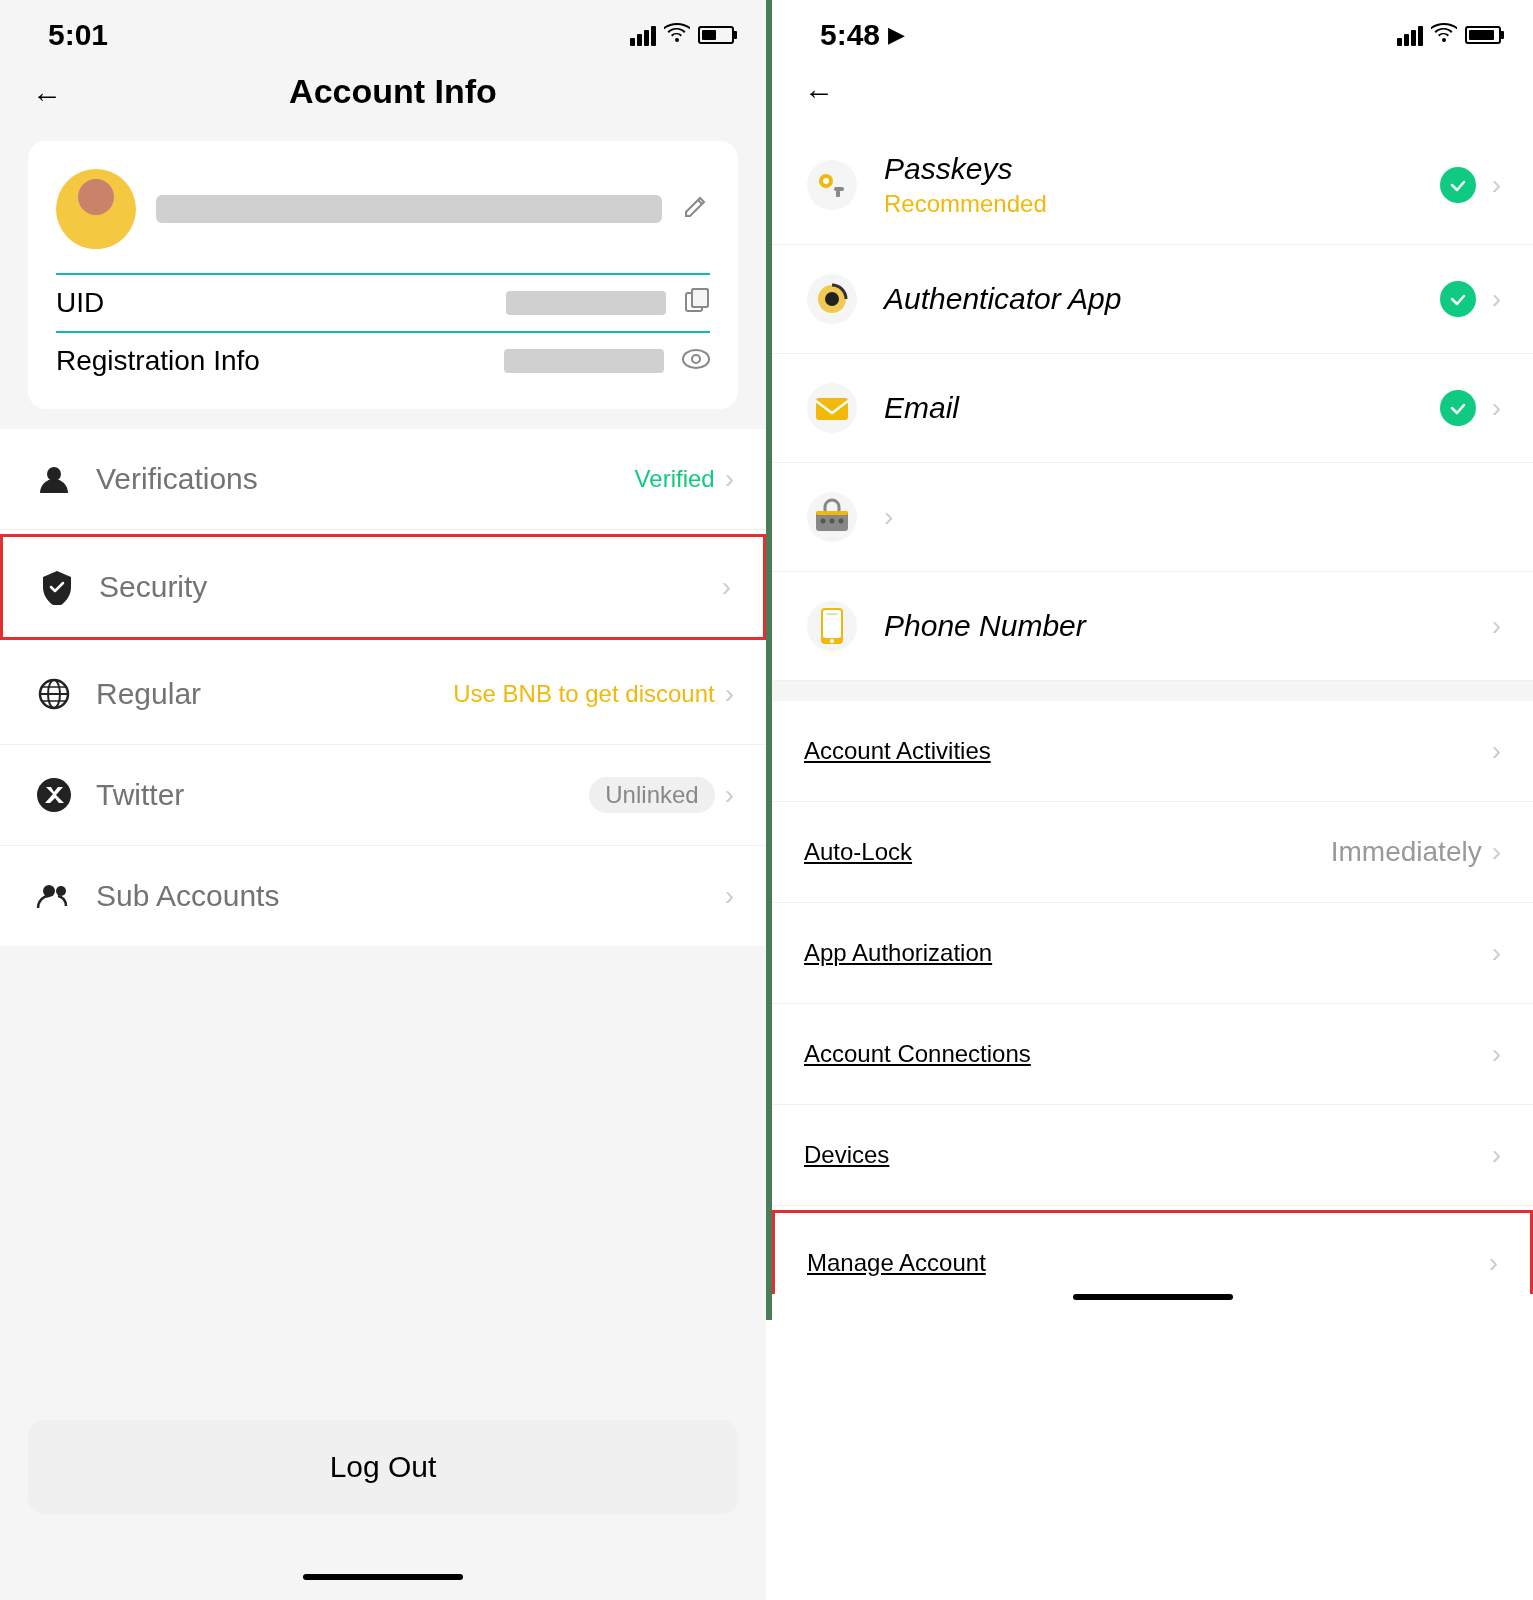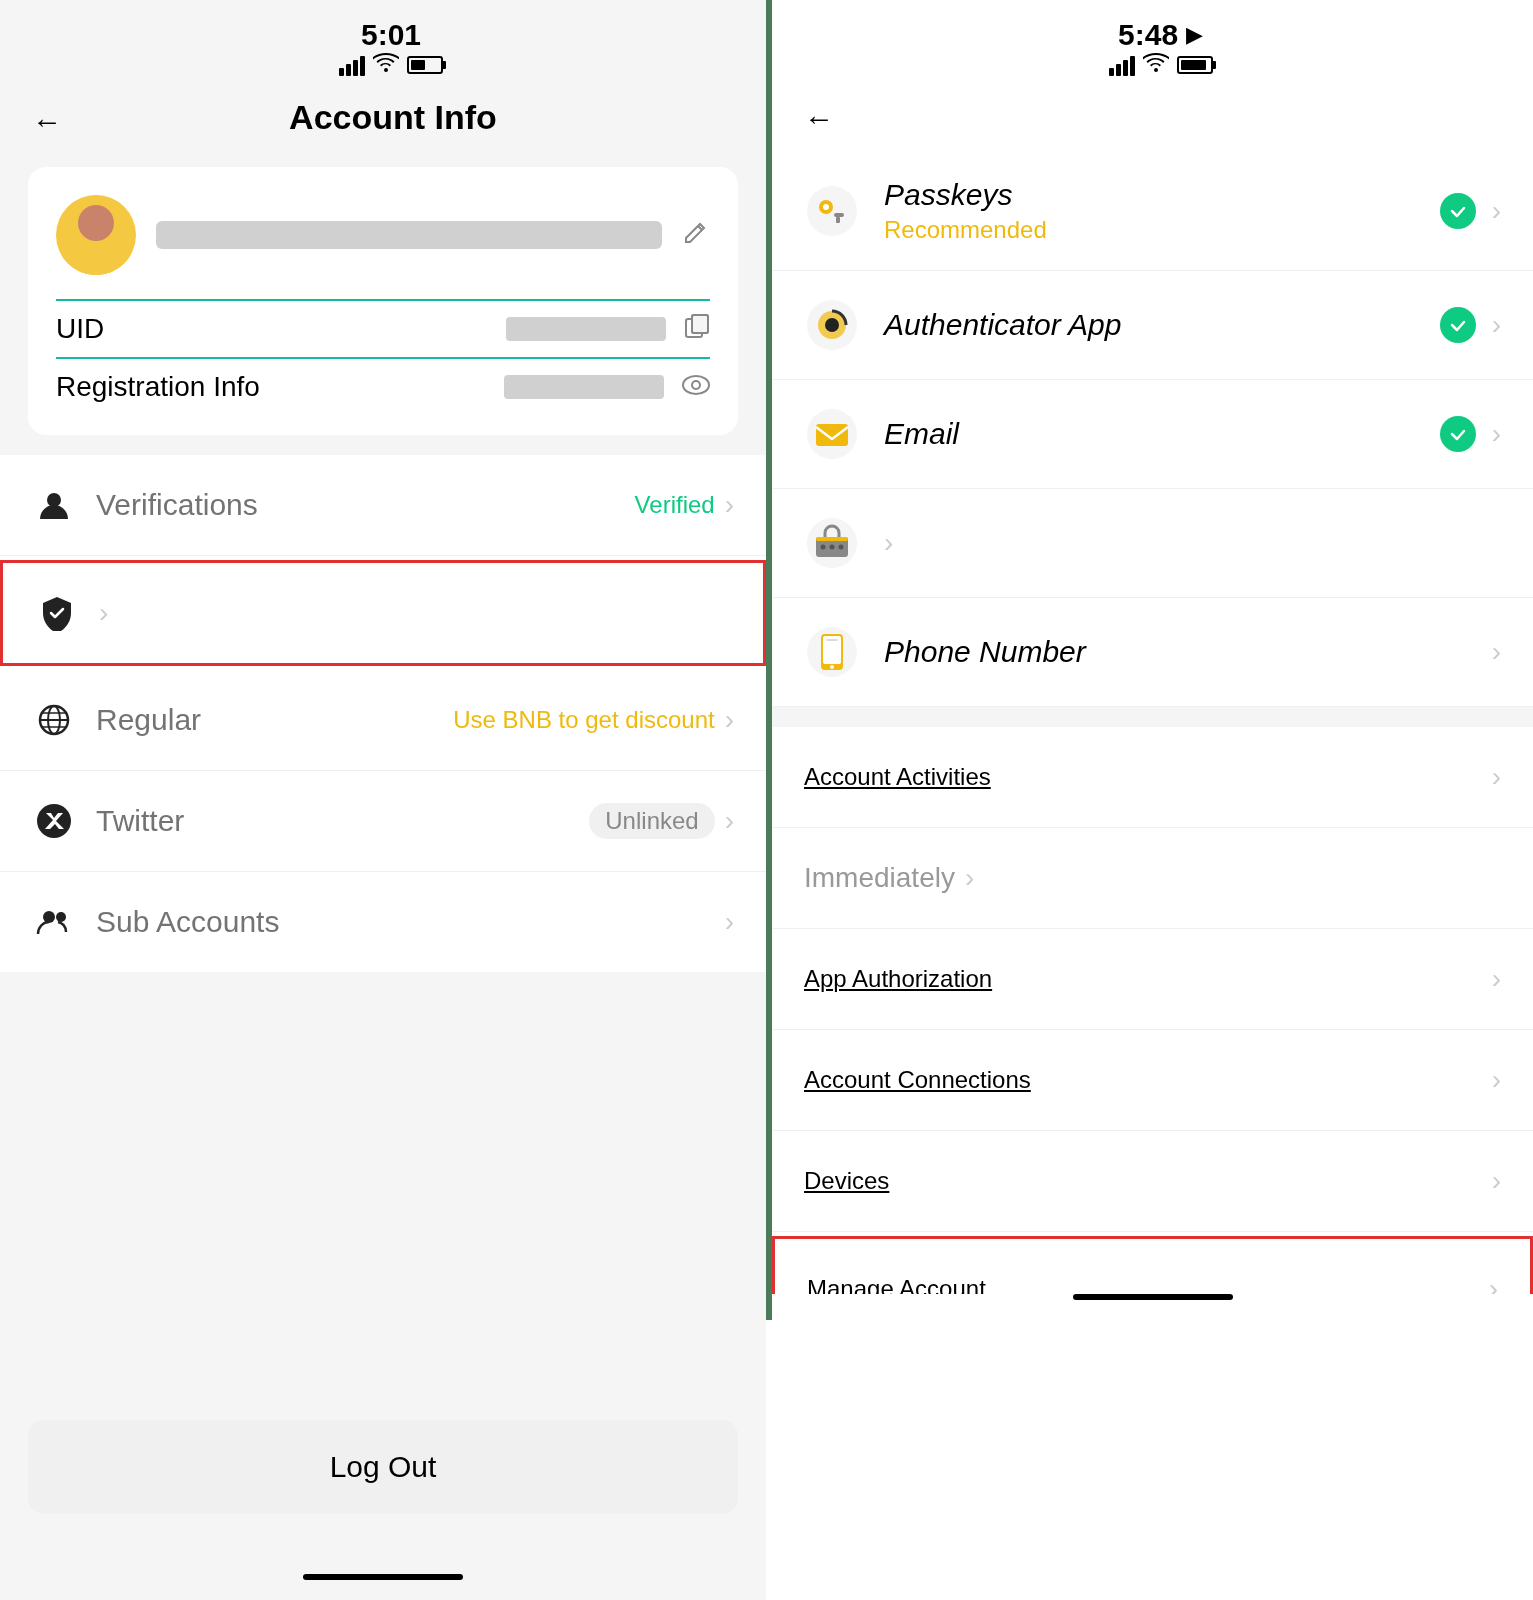--- a/index.html
+++ b/index.html
@@ -34,21 +34,20 @@
       position: relative;
     }
 
     
     .status-bar {
       display: flex;
       justify-content: space-between;
       align-items: center;
       padding: 18px 32px 10px 48px;
       background: #fff;
-      flex-direction: column;
     }
     .status-bar .time {
       font-size: 30px;
       font-weight: 600;
       color: #000;
     }
     .status-icons {
       display: flex;
       align-items: center;
       gap: 8px;
@@ -458,20 +457,21 @@
       <span class="chevron">›</span>
     </div>
 
     <div class="menu-item security-item">
       <div class="menu-icon">
         <svg width="36" height="36" viewBox="0 0 36 36" fill="none">
           <path d="M18 2L4 8v10c0 9 6 17 14 20 8-3 14-11 14-20V8L18 2z" fill="#222"></path>
           <path d="M12 18l4 4 8-8" stroke="#fff" stroke-width="2.5" stroke-linecap="round" stroke-linejoin="round"></path>
         </svg>
       </div>
+      <span class="menu-text">Security</span>
       <span class="chevron">›</span>
     </div>
 
     <div class="menu-item">
       <div class="menu-icon">
         <svg width="36" height="36" viewBox="0 0 36 36" fill="none">
           <circle cx="18" cy="18" r="14" stroke="#222" stroke-width="2.5" fill="none"></circle>
           <ellipse cx="18" cy="18" rx="6" ry="14" stroke="#222" stroke-width="2" fill="none"></ellipse>
           <line x1="4" y1="18" x2="32" y2="18" stroke="#222" stroke-width="2"></line>
           <line x1="6" y1="11" x2="30" y2="11" stroke="#222" stroke-width="1.5"></line>
@@ -642,20 +642,21 @@
     </div>
 
     <div class="section-divider"></div>
 
     <div class="plain-item">
       <span class="plain-item-text">Account Activities</span>
       <span class="chevron">›</span>
     </div>
 
     <div class="plain-item">
+      <span class="plain-item-text">Auto-Lock</span>
       <span class="plain-item-sub">Immediately</span>
       <span class="chevron">›</span>
     </div>
 
     <div class="plain-item">
       <span class="plain-item-text">App Authorization</span>
       <span class="chevron">›</span>
     </div>
 
     <div class="plain-item">

